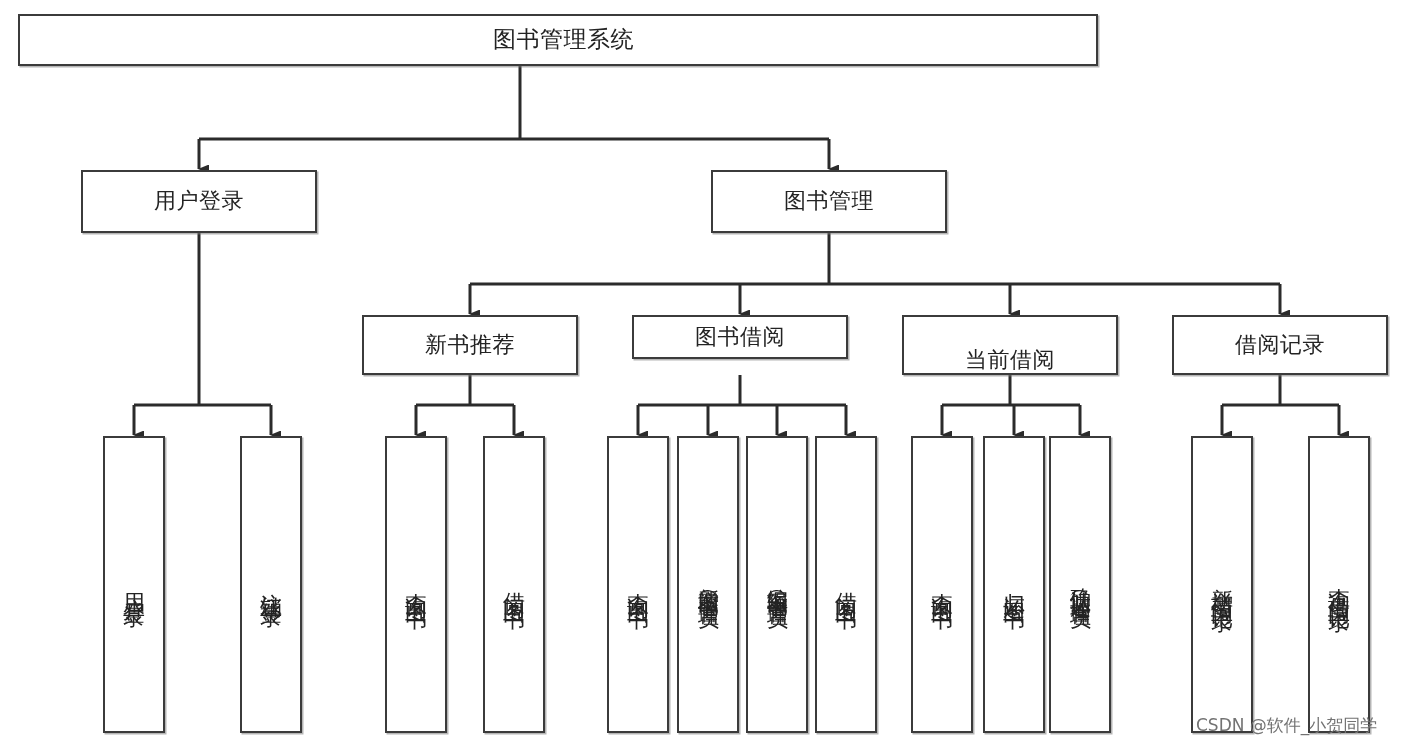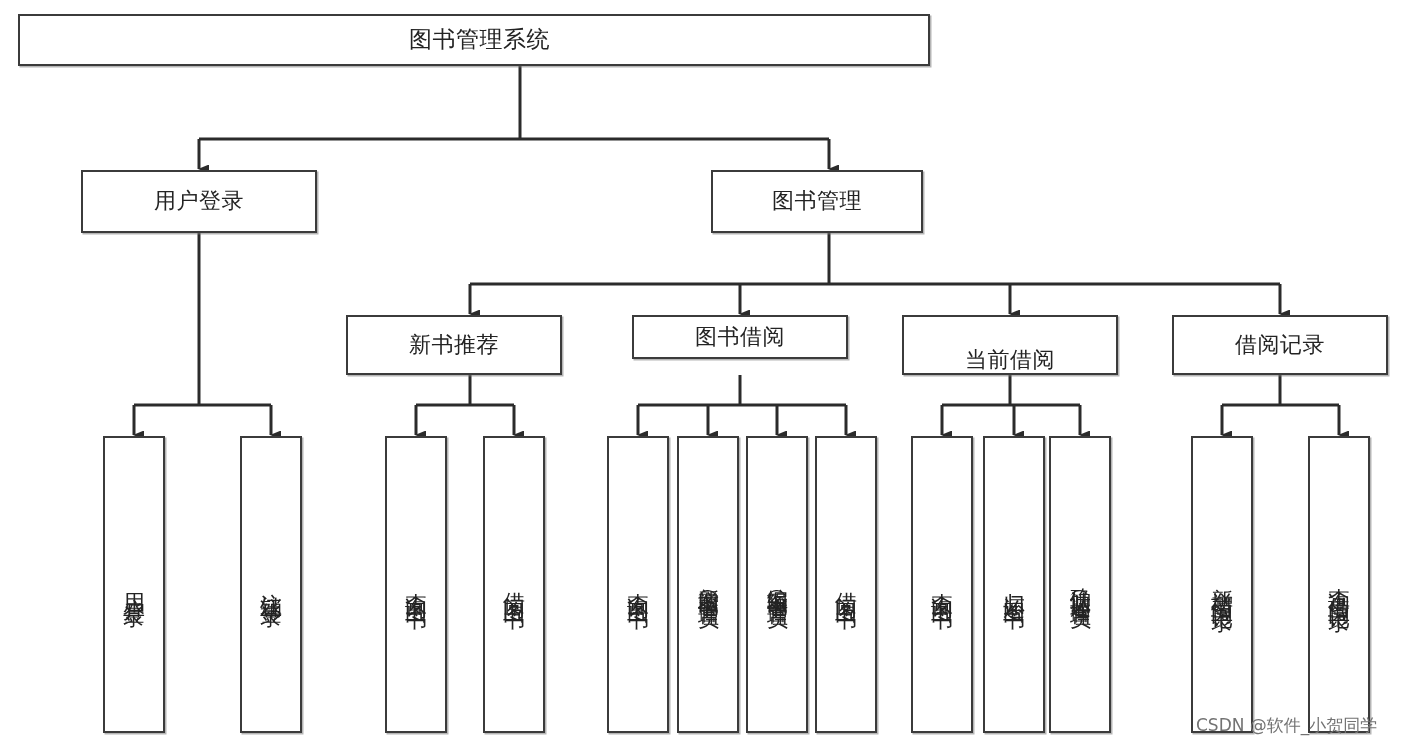--- a/index.html
+++ b/index.html
@@ -120,30 +120,30 @@
         <line x1="1014" y1="405" x2="1014" y2="435" marker-end="url(#arrowhead)"></line>
         <line x1="1080" y1="405" x2="1080" y2="435" marker-end="url(#arrowhead)"></line>
         <line x1="1280" y1="375" x2="1280" y2="405"></line>
         <line x1="1222" y1="405" x2="1339" y2="405"></line>
         <line x1="1222" y1="405" x2="1222" y2="435" marker-end="url(#arrowhead)"></line>
         <line x1="1339" y1="405" x2="1339" y2="435" marker-end="url(#arrowhead)"></line>
       </g>
   </svg>
 
   <div id="node-layer">
-      <div class="node horiz root" style="left: 18px; top: 14px; width: 912px; height: 52px; padding-left: 11px;">
+      <div class="node horiz root" style="left: 18px; top: 14px; width: 1080px; height: 52px; padding-left: 11px;">
         <span class="node-label">图书管理系统</span>
       </div>
       <div class="node horiz" style="left: 81px; top: 170px; width: 236px; height: 63px;">
         <span class="node-label">用户登录</span>
       </div>
-      <div class="node horiz" style="left: 711px; top: 170px; width: 212px; height: 63px;">
+      <div class="node horiz" style="left: 711px; top: 170px; width: 236px; height: 63px;">
         <span class="node-label">图书管理</span>
       </div>
-      <div class="node horiz" style="left: 346px; top: 315px; width: 216px; height: 60px;">
+      <div class="node horiz" style="left: 362px; top: 315px; width: 216px; height: 60px;">
         <span class="node-label">新书推荐</span>
       </div>
       <div class="node horiz" style="left: 632px; top: 315px; width: 216px; height: 44px;">
         <span class="node-label">图书借阅</span>
       </div>
       <div class="node horiz" style="left: 902px; top: 315px; width: 216px; height: 60px; align-items: flex-end;">
         <span class="node-label">当前借阅</span>
       </div>
       <div class="node horiz" style="left: 1172px; top: 315px; width: 216px; height: 60px;">
         <span class="node-label">借阅记录</span>

